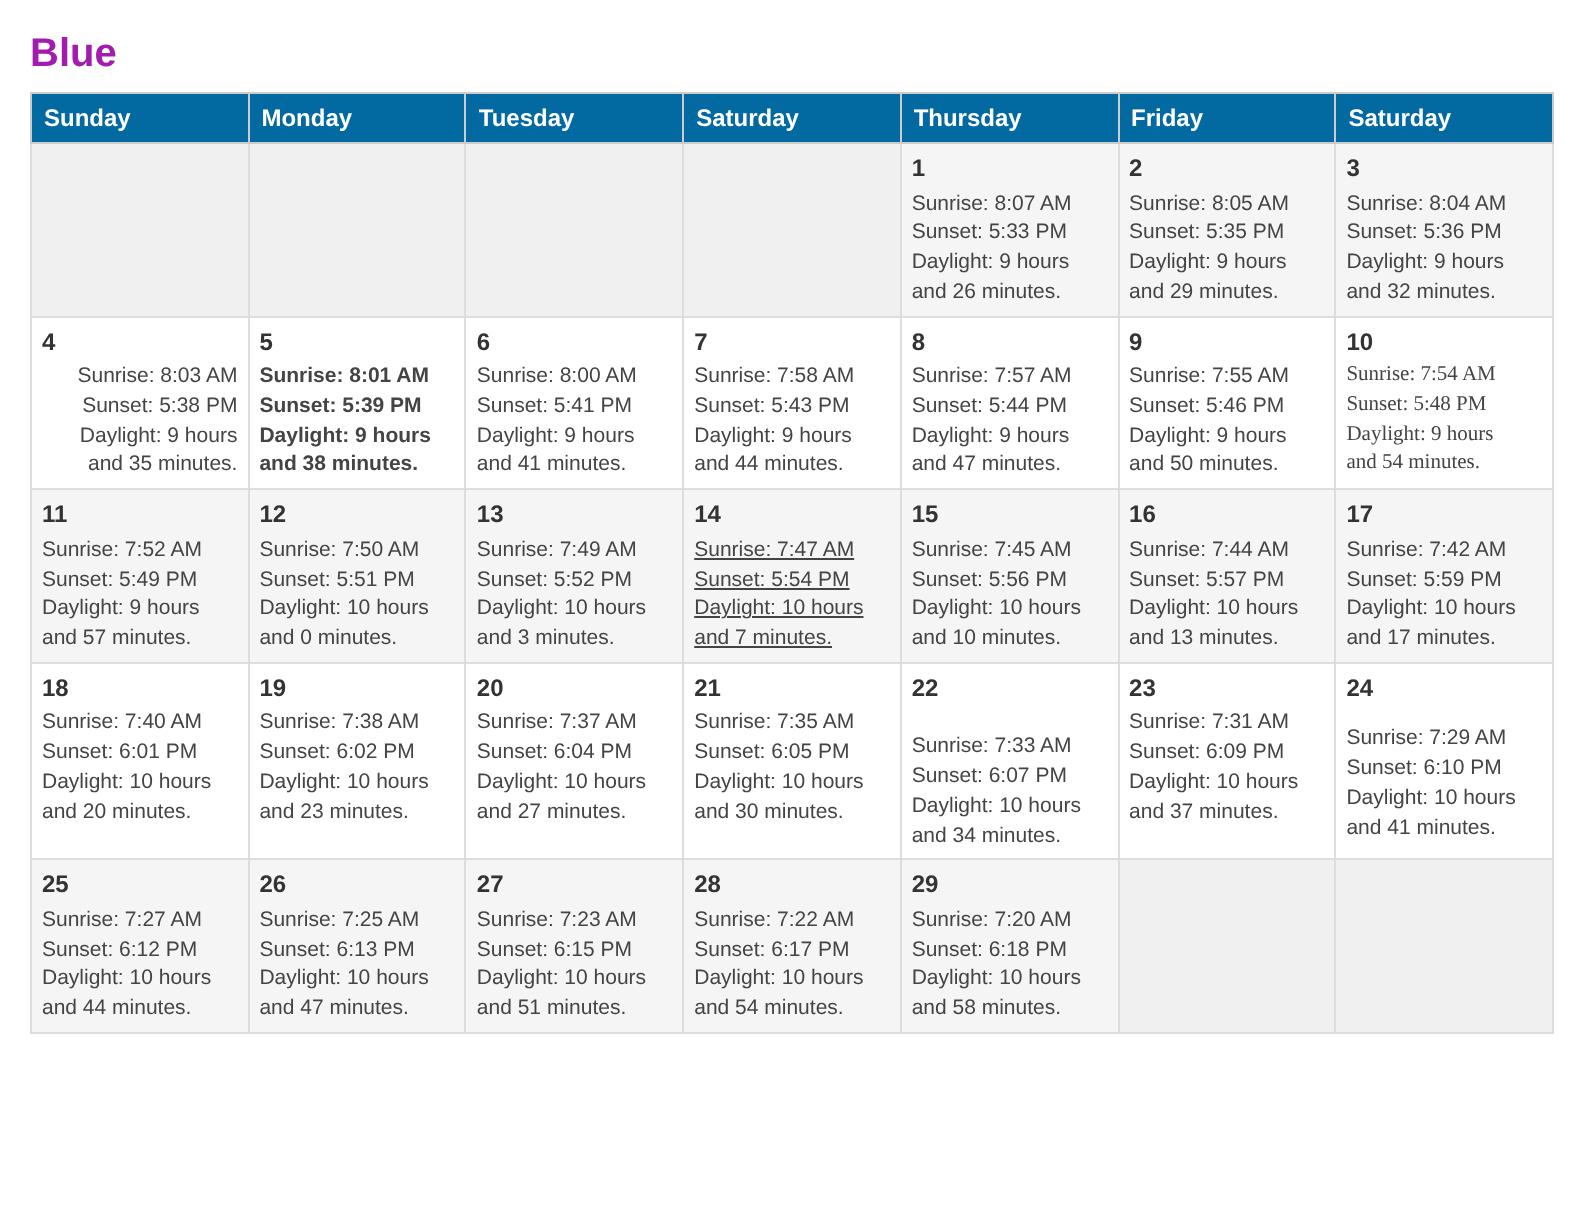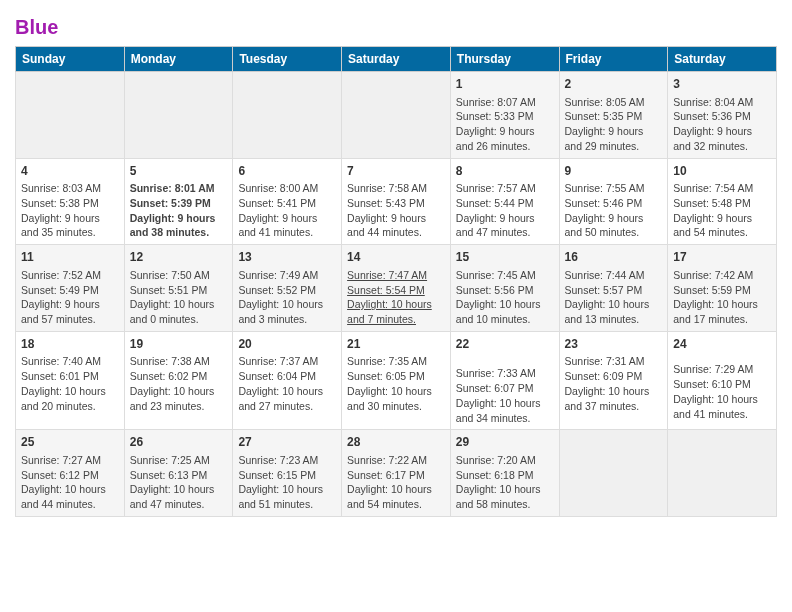--- a/index.html
+++ b/index.html
@@ -142,21 +142,21 @@
           <span class="day-num">3</span>
           <div class="day-info" style="white-space: pre-line;">Sunrise: 8:04 AM
 Sunset: 5:36 PM
 Daylight: 9 hours
 and 32 minutes.</div>
         </td>
       </tr>
       <tr>
         <td>
           <span class="day-num">4</span>
-          <div class="day-info" style="white-space: pre-line;">Sunrise: 8:03 AM
+          <div class="day-info" style="white-space: pre-line; text-align: right;">Sunrise: 8:03 AM
 Sunset: 5:38 PM
 Daylight: 9 hours
 and 35 minutes.</div>
         </td>
         <td>
           <span class="day-num">5</span>
           <div class="day-info" style="white-space: pre-line; font-weight: bold;">Sunrise: 8:01 AM
 Sunset: 5:39 PM
 Daylight: 9 hours
 and 38 minutes.</div>
@@ -184,21 +184,21 @@
         </td>
         <td>
           <span class="day-num">9</span>
           <div class="day-info" style="white-space: pre-line;">Sunrise: 7:55 AM
 Sunset: 5:46 PM
 Daylight: 9 hours
 and 50 minutes.</div>
         </td>
         <td>
           <span class="day-num">10</span>
-          <div class="day-info" style="white-space: pre-line;">Sunrise: 7:54 AM
+          <div class="day-info" style="white-space: pre-line; font-family: Liberation Serif, serif;">Sunrise: 7:54 AM
 Sunset: 5:48 PM
 Daylight: 9 hours
 and 54 minutes.</div>
         </td>
       </tr>
       <tr>
         <td>
           <span class="day-num">11</span>
           <div class="day-info" style="white-space: pre-line;">Sunrise: 7:52 AM
 Sunset: 5:49 PM

